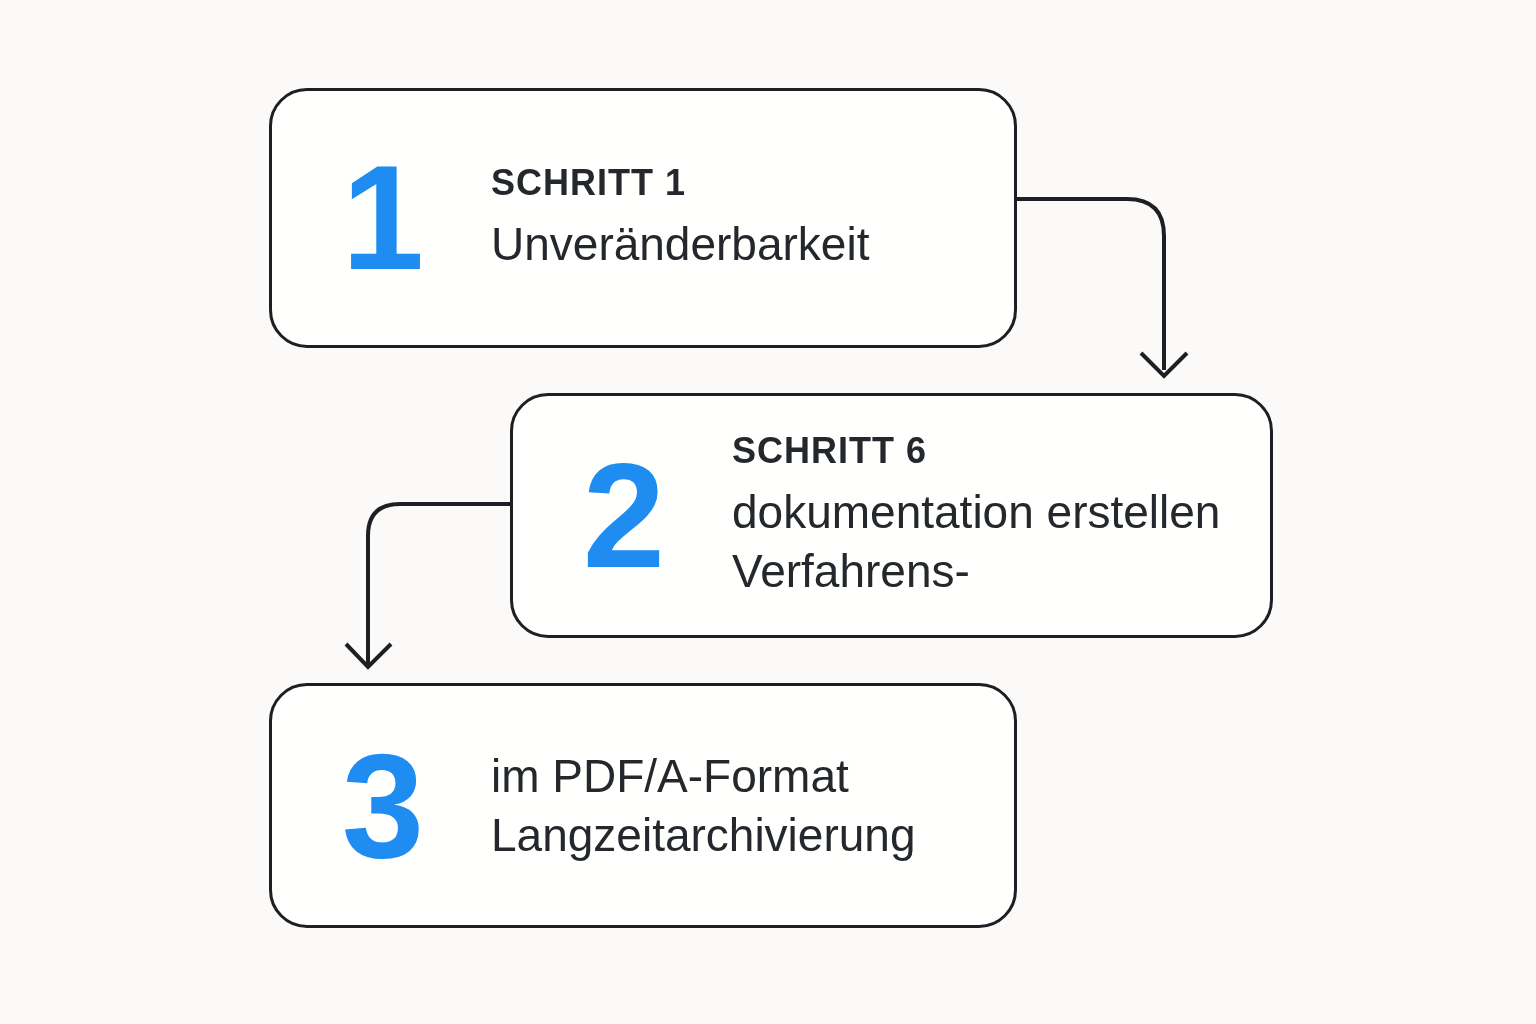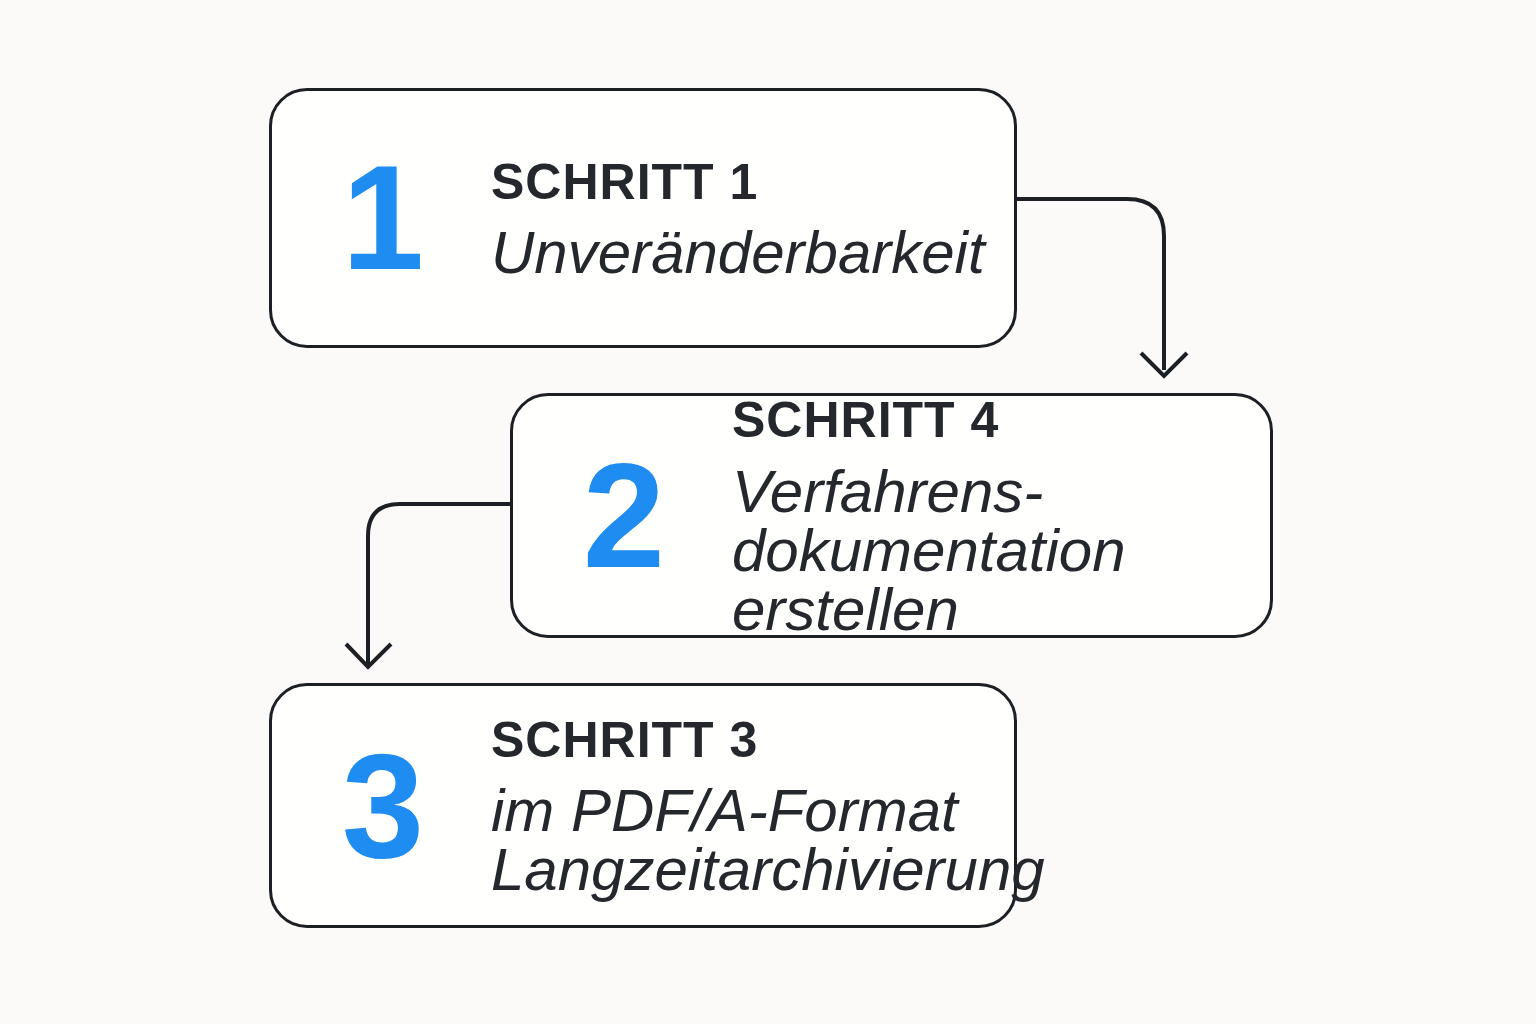--- a/index.html
+++ b/index.html
@@ -46,33 +46,32 @@
     font-size: 148px;
     font-weight: bold;
     line-height: 0.85;
     color: var(--accent, #1e8cf0);
   }
   .step-text {
     margin-left: 33px;
     margin-right: 10px;
   }
   .step-title {
-    font-size: 50px;
+    font-size: 36px;
     font-weight: bold;
     letter-spacing: 1px;
     line-height: 1.15;
     margin-bottom: 12px;
     color: var(--text, #24282c);
   }
   .step-line {
-    font-size: 60px;
+    font-size: 46px;
     font-weight: normal;
     line-height: 59px;
     color: var(--text, #24282c);
-    font-style: italic;
   }
 </style>
 </head>
 <body>
 
 <div class="canvas">
 
   <svg class="arrows" viewBox="0 0 1536 1024" aria-hidden="true">
     <g>
       <path d="M1017 199 H1127 Q1164 199 1164 236 V370"></path>
@@ -88,28 +87,27 @@
     <div class="step-num">1</div>
     <div class="step-text">
       <div class="step-title">SCHRITT 1</div>
       <div class="step-line">Unveränderbarkeit</div>
     </div>
   </div>
 
   <div class="step-box" id="box-step-2">
     <div class="step-num">2</div>
     <div class="step-text">
-      <div class="step-title">SCHRITT 4</div>
+      <div class="step-title">SCHRITT 6</div>
+      <div class="step-line">dokumentation erstellen</div>
       <div class="step-line">Verfahrens-</div>
-      <div class="step-line">dokumentation erstellen</div>
     </div>
   </div>
 
   <div class="step-box" id="box-step-3">
     <div class="step-num">3</div>
     <div class="step-text">
-      <div class="step-title">SCHRITT 3</div>
       <div class="step-line">im PDF/A-Format</div>
       <div class="step-line">Langzeitarchivierung</div>
     </div>
   </div>
 
 </div>
 
 </body></html>

